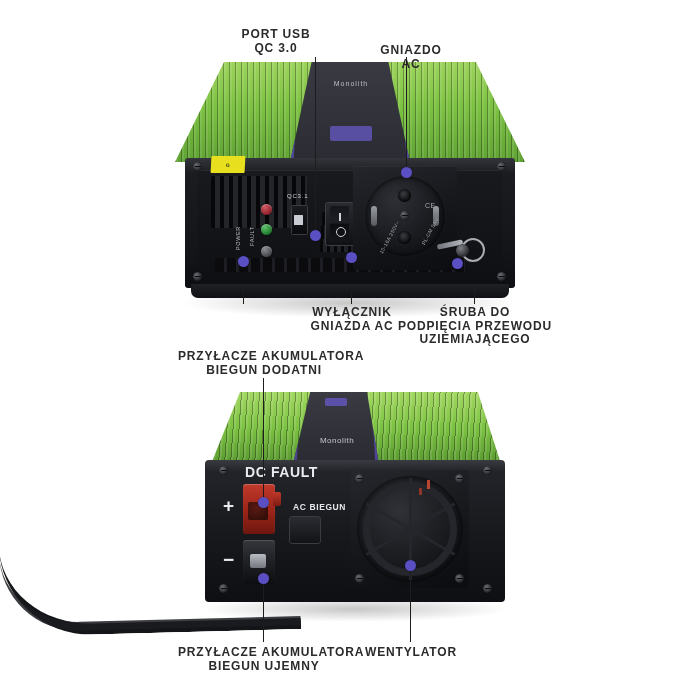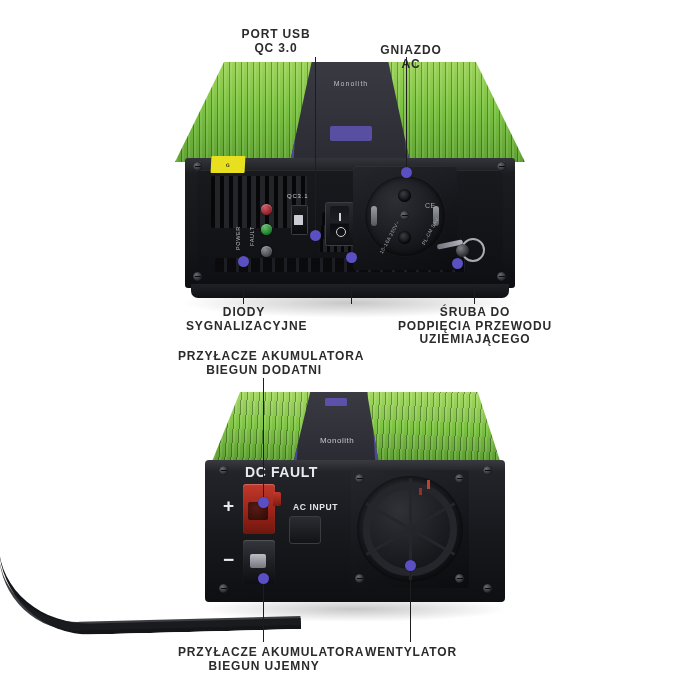--- a/index.html
+++ b/index.html
@@ -433,21 +433,21 @@
 
     <div class="dcinput">DC FAULT</div>
 
     <div class="plus" style="left:18px;top:104px;">+</div>
     <div class="minus" style="left:18px;top:158px;">−</div>
 
     <div class="term-red"></div>
     <div class="term-red-tab"></div>
     <div class="term-blk"></div>
 
-    <div class="acinput">AC INPUT</div>
+    <div class="acinput">AC BIEGUN</div>
     <div class="acplug"></div>
 
     <div class="fanbox"></div>
     <div class="fancirc"></div>
     <div class="fanring" style="left:158px;top:90px;width:80px;height:80px;"></div>
     <div class="fanspoke"></div>
     <div class="fanspoke" style="transform:rotate(60deg);"></div>
     <div class="fanspoke" style="transform:rotate(120deg);"></div>
     <div class="fanmark"></div>
     <div class="fanmark2"></div>
@@ -468,25 +468,25 @@
   <div class="callout" style="left:236px;top:28px;width:80px;">PORT USB
 QC 3.0</div>
   <div class="leader" style="left:315px;top:57px;height:176px;"></div>
   <div class="dot" style="left:310px;top:230px;"></div>
 
   <div class="callout" style="left:368px;top:44px;width:70px;margin-left:8px;">GNIAZDO
 AC</div>
   <div class="leader" style="left:406px;top:57px;height:113px;"></div>
   <div class="dot" style="left:401px;top:167px;"></div>
 
-  <div class="callout" style="left:186px;top:306px;width:116px;">DIODY
-SYGNALIZACYJNE</div>
   <div class="leader" style="left:243px;top:286px;height:18px;"></div>
   <div class="dot" style="left:238px;top:256px;"></div>
 
+  <div class="callout" style="left:306px;top:306px;width:92px;">WYŁĄCZNIK
+GNIAZDA AC</div>
   <div class="leader" style="left:351px;top:286px;height:18px;"></div>
   <div class="dot" style="left:346px;top:252px;"></div>
 
   <div class="callout" style="left:396px;top:306px;width:158px;">ŚRUBA DO
 PODPIĘCIA PRZEWODU
 UZIEMIAJĄCEGO</div>
   <div class="leader" style="left:474px;top:284px;height:20px;"></div>
   <div class="dot" style="left:452px;top:258px;"></div>
 
   <div class="callout" style="left:178px;top:350px;width:172px;">PRZYŁACZE AKUMULATORA

